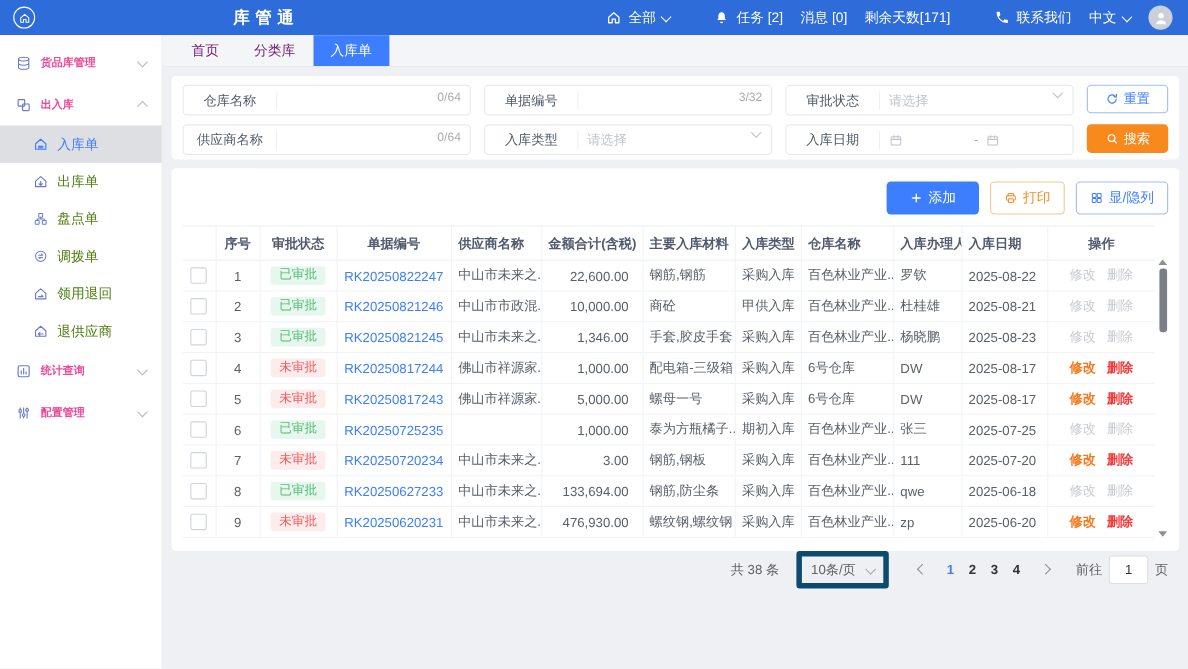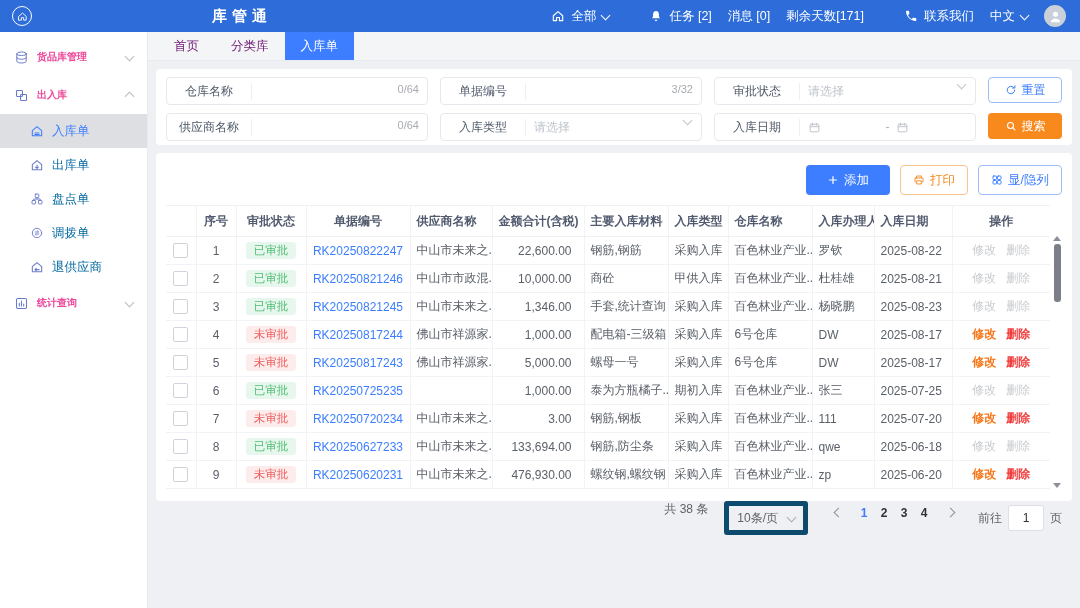--- a/index.html
+++ b/index.html
@@ -24,21 +24,21 @@
   .top-item .ic{font-size:14px;}
   .gap-r{margin-right:24px;}
   .avatar{width:22px;height:22px;border-radius:50%;background:#C9D0D9;display:flex;align-items:center;justify-content:center;font-size:15px;overflow:hidden;}
 
   
   .app-body{display:flex;height:576px;}
   .sidebar{width:148px;background:#fff;border-right:1px solid #E9EAEE;box-sizing:border-box;padding-top:6px;flex:none;}
   .s-group{height:38px;display:flex;align-items:center;gap:8px;padding:0 14px;font-size:10px;font-weight:600;color:#ec4899;cursor:pointer;text-align:right;}
   .s-group .ic{font-size:15px;color:#6A7BC9;}
   .s-group .chev{margin-left:auto;color:#B8BCC4;}
-  .s-child{height:34px;display:flex;align-items:center;gap:8px;padding:0 14px 0 30px;font-size:12.5px;color:#0369a1;cursor:pointer;}
+  .s-child{height:34px;display:flex;align-items:center;gap:8px;padding:0 14px 0 30px;font-size:12.5px;color:#4d7c0f;cursor:pointer;}
   .s-child .ic{font-size:14px;color:#6A7BC9;}
   .s-child.active{background:#DEDFE2;color:#3C7EFF;}
   .s-child.active .ic{color:#3C7EFF;}
   .content{flex:1;display:flex;flex-direction:column;min-width:0;}
 
   
   .tabstrip{height:28px;background:#F4F5F7;border-bottom:1px solid #E8EAED;display:flex;align-items:stretch;padding-left:10px;flex:none;}
   .tab{padding:0 16px;display:flex;align-items:center;font-size:12.5px;color:#701a75;cursor:pointer;}
   .tab.active{background:#3C7EFF;color:#fff;}
 
@@ -90,21 +90,21 @@
   .act.del.on{color:#F23C3C;cursor:pointer;font-weight:600;}
 
   
   .vscroll{position:absolute;top:31px;right:0;bottom:0;width:10px;display:flex;flex-direction:column;align-items:center;}
   .tri{width:0;height:0;border-left:4px solid transparent;border-right:4px solid transparent;flex:none;cursor:pointer;}
   .tri.up{border-bottom:5px solid #8A8F99;margin-bottom:3px;}
   .tri.down{border-top:5px solid #8A8F99;margin-top:auto;margin-bottom:1px;}
   .thumb{width:7px;height:58px;background:#7A7F88;border-radius:3px;cursor:grab;flex:none;}
 
   
-  .pagination{display:flex;justify-content:flex-end;font-size:12px;color:#606266;padding-top:12px;gap:6px;}
+  .pagination{display:flex;justify-content:flex-end;align-items:center;font-size:12px;color:#606266;padding-top:12px;gap:6px;}
   .ptotal{margin-right:10px;}
   .psel{display:flex;align-items:center;gap:10px;border:5px solid #0c4a6e;border-radius:3px;height:24px;padding:0 8px;color:#606266;cursor:pointer;margin-right:14px;}
   .psel .chev{color:#A8ABB2;}
   .pgnav{min-width:20px;text-align:center;color:#8A8F99;cursor:pointer;display:flex;justify-content:center;align-items:center;height:24px;}
   .pg{min-width:20px;text-align:center;font-weight:700;color:#303133;cursor:pointer;line-height:24px;}
   .pg.current{color:#3C7EFF;}
   .goto{display:flex;align-items:center;gap:6px;margin-left:12px;}
   .goto input{width:30px;height:22px;border:1px solid #DCDFE6;border-radius:3px;text-align:center;font-size:12px;font-family:inherit;color:#303133;outline:none;}
 </style>
 </head>
@@ -236,40 +236,65 @@
           <svg viewBox="0 0 24 24">
             <g fill="none" stroke="currentColor" stroke-linejoin="round" stroke-linecap="round" stroke-width="1.6">
               <circle cx="12" cy="12" r="8"></circle>
               <path d="M9 10.3h6l-2-2M15 13.7H9l2 2"></path>
             </g>
           </svg>
         </i>
         <span>调拨单</span>
       </div>
       <div class="s-child">
+        <i class="ic" data-icon="warehouse-return">
+          <svg viewBox="0 0 24 24">
+            <g fill="none" stroke="currentColor" stroke-linejoin="round" stroke-linecap="round" stroke-width="1.8">
+              <path d="M4 11.5 12 4.5l8 7V20H4z"></path>
+              <path d="M8.5 16.5h7l-2.2-2.2M15.5 16.5"></path>
+            </g>
+          </svg>
+        </i>
+        <span>领用退回</span>
+      </div>
+      <div class="s-child">
         <i class="ic" data-icon="warehouse-supplier">
           <svg viewBox="0 0 24 24">
             <g fill="none" stroke="currentColor" stroke-linejoin="round" stroke-linecap="round" stroke-width="1.8">
               <path d="M4 11.5 12 4.5l8 7V20H4z"></path>
               <path d="M15.5 16.5h-7l2.2 2.2M8.5 16.5l2.2-2.2"></path>
             </g>
           </svg>
         </i>
         <span>退供应商</span>
       </div>
       <div class="s-group">
         <i class="ic" data-icon="chart">
           <svg viewBox="0 0 24 24">
             <g fill="none" stroke="currentColor" stroke-linejoin="round" stroke-linecap="round" stroke-width="1.7">
               <rect x="4" y="4" width="16" height="16" rx="2"></rect>
               <path d="M8.5 16v-4.5M12 16V8M15.5 16v-3"></path>
             </g>
           </svg>
         </i>
         <span>统计查询</span>
+        <span class="chev "></span>
+      </div>
+      <div class="s-group">
+        <i class="ic" data-icon="sliders">
+          <svg viewBox="0 0 24 24">
+            <g stroke="currentColor" stroke-width="1.6">
+              <path d="M7 4v16M12 4v16M17 4v16"></path>
+              <circle cx="7" cy="9" r="2" fill="#fff"></circle>
+              <circle cx="12" cy="15" r="2" fill="#fff"></circle>
+              <circle cx="17" cy="7.5" r="2" fill="#fff"></circle>
+            </g>
+          </svg>
+        </i>
+        <span>配置管理</span>
         <span class="chev "></span>
       </div>
     </aside>
 
   <main class="content">
     <div class="tabstrip">
         <div class="tab">首页</div>
         <div class="tab">分类库</div>
         <div class="tab active">入库单</div>
       </div>
@@ -449,21 +474,21 @@
                   <td>2025-08-21</td>
                   <td class="c-center"><span class="act edit ">修改</span><span class="act del ">删除</span></td>
                 </tr>
                 <tr>
                   <td class="c-center"><span class="cb"></span></td>
                   <td class="c-center">3</td>
                   <td class="c-center"><span class="badge ok">已审批</span></td>
                   <td class="c-center"><a class="doclink">RK20250821245</a></td>
                   <td>中山市未来之...</td>
                   <td class="c-amt">1,346.00</td>
-                  <td>手套,统计查询</td>
+                  <td>手套,胶皮手套</td>
                   <td>采购入库</td>
                   <td>百色林业产业...</td>
                   <td>杨晓鹏</td>
                   <td>2025-08-23</td>
                   <td class="c-center"><span class="act edit ">修改</span><span class="act del ">删除</span></td>
                 </tr>
                 <tr>
                   <td class="c-center"><span class="cb"></span></td>
                   <td class="c-center">4</td>
                   <td class="c-center"><span class="badge no">未审批</span></td>

